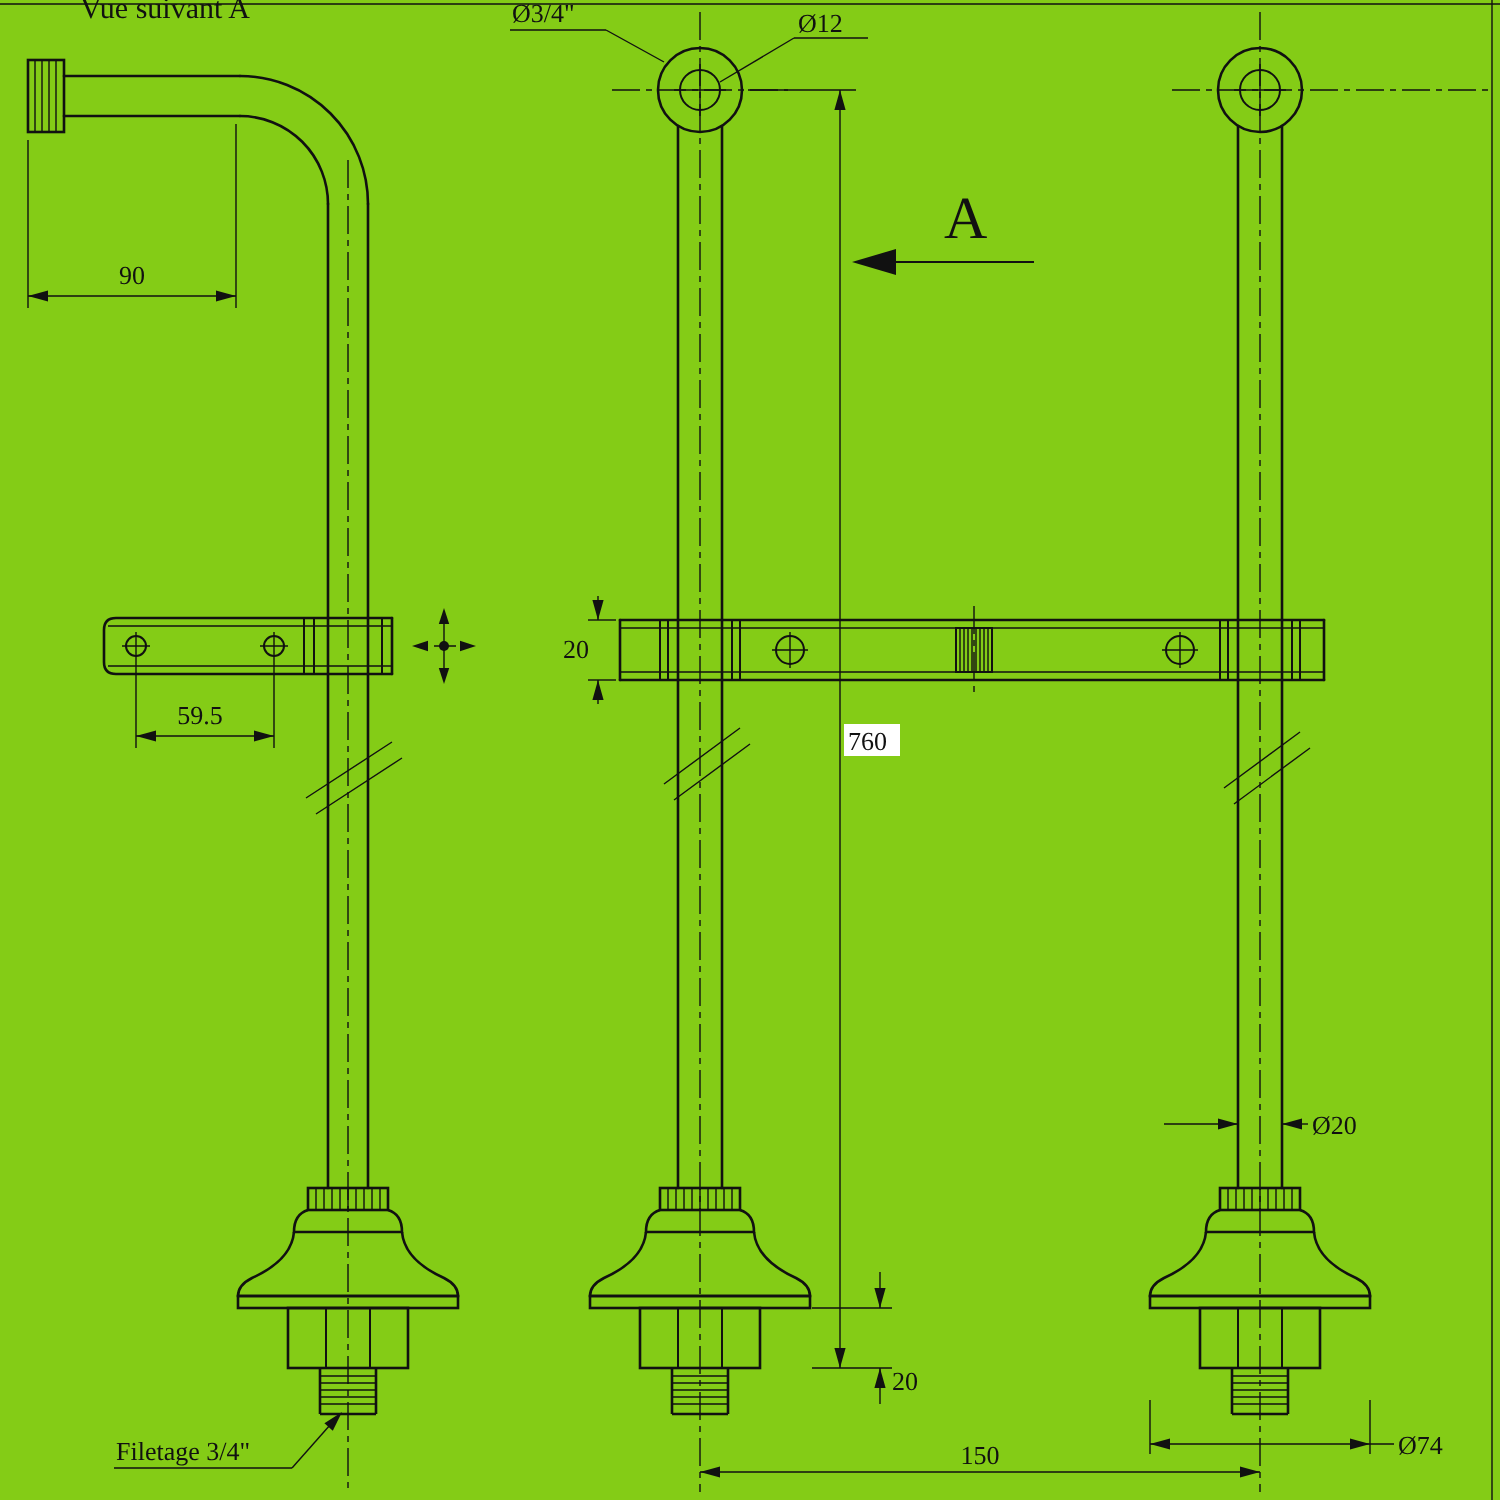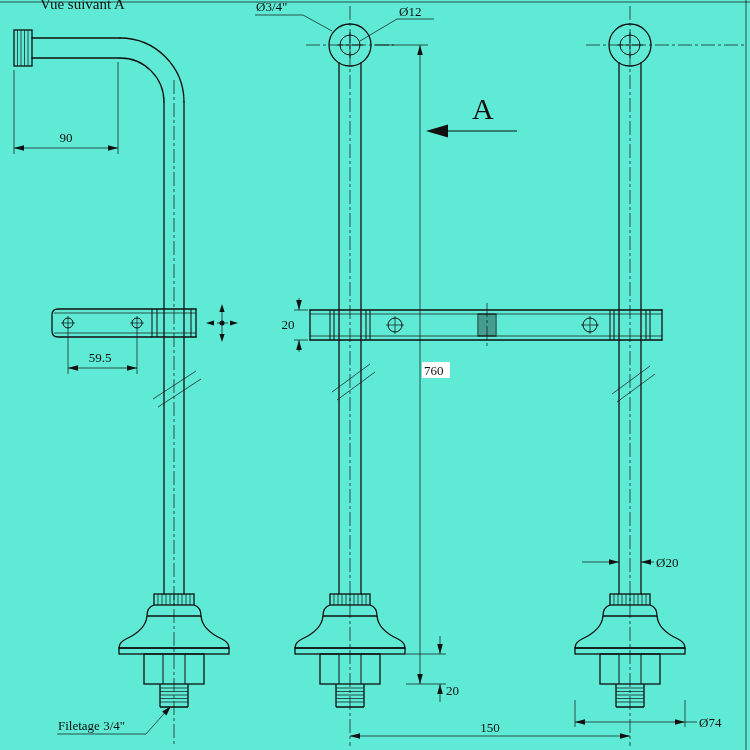--- a/index.html
+++ b/index.html
@@ -1,16 +1,16 @@
 <!DOCTYPE html>
 <html><head>
 <meta charset="utf-8">
 <style>
   html,body{margin:0;padding:0;background:#fff;}
-  .sheet{position:relative;width:750px;height:750px;background:#5eead4;overflow:hidden;
+  .sheet{position:relative;width:750px;height:750px;background:#84cc16;overflow:hidden;
          font-family:"Liberation Serif",serif;}
   svg{display:block;}
   .ol{stroke:#111;stroke-width:1.3;fill:none;stroke-linecap:round;}
   .md{stroke:#111;stroke-width:1;fill:none;}
   .thin{stroke:#111;stroke-width:0.7;fill:none;}
   .cl{stroke:#111;stroke-width:0.7;fill:none;stroke-dasharray:14 3 3 3;}
   .dash{stroke:#111;stroke-width:0.7;fill:none;stroke-dasharray:4 3;}
   .arr{fill:#111;stroke:none;}
   text{fill:#111;font-family:"Liberation Serif",serif;}
   .t13{font-size:13px;}

